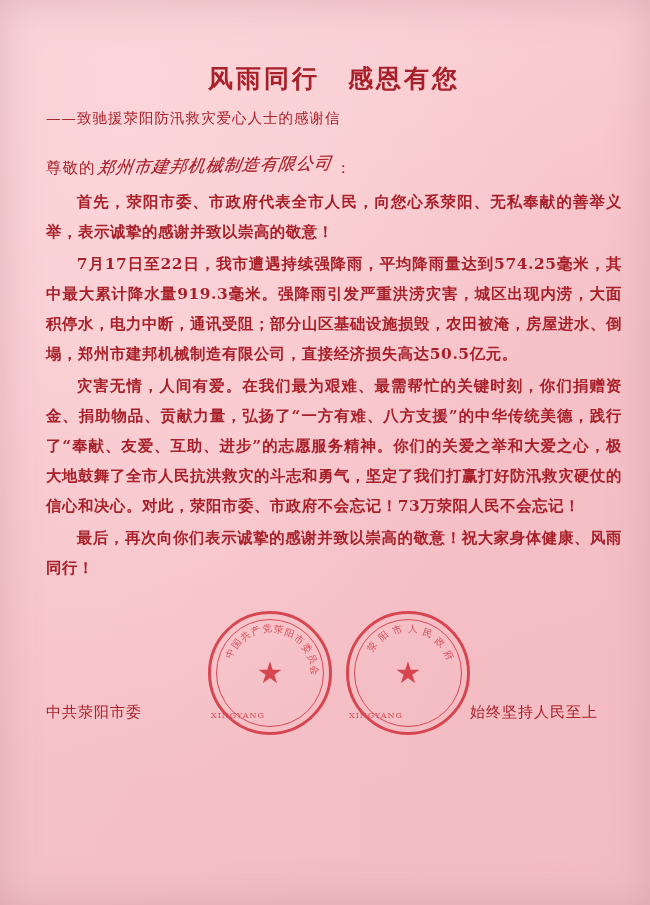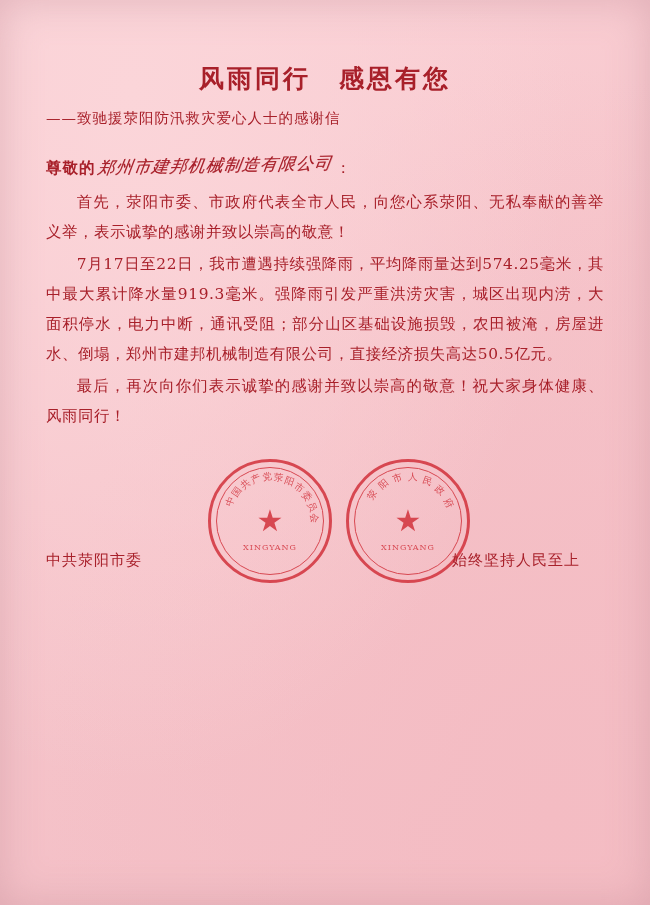--- a/index.html
+++ b/index.html
@@ -15,21 +15,21 @@
   }
   .page {
     position: relative;
     width: 650px;
     height: 905px;
     background:
       radial-gradient(ellipse at 20% 10%, #fbd5d9 0%, rgba(251,213,217,0) 60%),
       radial-gradient(ellipse at 85% 90%, #f4bcc3 0%, rgba(244,188,195,0) 65%),
       linear-gradient(160deg, #fbd2d7 0%, #f6c5cb 45%, #f3bec5 100%);
     box-sizing: border-box;
-    padding: 48px 46px 20px 46px;
+    padding: 48px 28px 20px 46px;
     color: #b3232c;
   }
   .title {
     text-align: center;
     font-family: "DejaVu Serif", serif;
     font-weight: bold;
     font-size: 25px;
     letter-spacing: 3px;
     color: #a8202a;
     margin-top: 14px;
@@ -46,38 +46,38 @@
     margin-top: 26px;
     font-family: "DejaVu Serif", serif;
     font-size: 15.5px;
     color: #a8202a;
     display: flex;
     align-items: flex-end;
     white-space: nowrap;
   }
   .salutation-label {
     letter-spacing: 1px;
-    font-weight: bold;
   }
   .handwriting {
     font-family: "DejaVu Serif", serif;
     font-style: italic;
     font-size: 17px;
     letter-spacing: 1px;
     transform: skewX(-9deg) rotate(-1.2deg);
     display: inline-block;
     margin: 0 2px 2px 2px;
     color: #a8202a;
     text-shadow: 0.4px 0.3px 0 rgba(168,32,42,0.45);
   }
   .colon {
     margin-left: 2px;
   }
   .body {
     margin-top: 8px;
+    font-weight: bold;
   }
   p.para {
     font-family: "DejaVu Serif", serif;
     font-size: 15.4px;
     line-height: 1.95;
     letter-spacing: 0.6px;
     text-align: justify;
     text-justify: inter-ideograph;
     text-indent: 2em;
     margin: 0 0 2px 0;
@@ -123,24 +123,23 @@
   }
   .stamp .arc-text span {
     position: absolute;
     left: 50%;
     top: 50%;
     transform-origin: 0 0;
     white-space: nowrap;
   }
   .stamp .bottom-text {
     position: absolute;
-    bottom: 28px;
+    bottom: 12px;
     left: 0;
     right: 0;
-    text-align: center;
     font-family: "DejaVu Serif", serif;
     font-size: 8px;
     color: #d2323c;
     letter-spacing: 1px;
   }
   .signers {
     position: absolute;
     top: 92px;
     left: 0;
     right: 24px;
@@ -170,20 +169,21 @@
 
   <div class="salutation-row">
     <span class="salutation-label">尊敬的</span>
     <span class="handwriting">郑州市建邦机械制造有限公司</span>
     <span class="colon">：</span>
   </div>
 
   <div class="body">
     <p class="para">首先，荥阳市委、市政府代表全市人民，向您心系荥阳、无私奉献的善举义举，表示诚挚的感谢并致以崇高的敬意！</p>
     <p class="para">7月17日至22日，我市遭遇持续强降雨，平均降雨量达到574.25毫米，其中最大累计降水量919.3毫米。强降雨引发严重洪涝灾害，城区出现内涝，大面积停水，电力中断，通讯受阻；部分山区基础设施损毁，农田被淹，房屋进水、倒塌，郑州市建邦机械制造有限公司，直接经济损失高达50.5亿元。</p>
+    <p class="para">灾害无情，人间有爱。在我们最为艰难、最需帮忙的关键时刻，你们捐赠资金、捐助物品、贡献力量，弘扬了“一方有难、八方支援”的中华传统美德，践行了“奉献、友爱、互助、进步”的志愿服务精神。你们的关爱之举和大爱之心，极大地鼓舞了全市人民抗洪救灾的斗志和勇气，坚定了我们打赢打好防汛救灾硬仗的信心和决心。对此，荥阳市委、市政府不会忘记！73万荥阳人民不会忘记！</p>
     <p class="para">最后，再次向你们表示诚挚的感谢并致以崇高的敬意！祝大家身体健康、风雨同行！</p>
   </div>
 
   <div class="signature-block">
 
     <div class="stamp left">
       <div class="ring"></div>
       <div class="arc-text">
         <span style="transform: rotate(-70deg) translate(0,-50px);">中</span>
         <span style="transform: rotate(-55deg) translate(0,-50px);">国</span>

